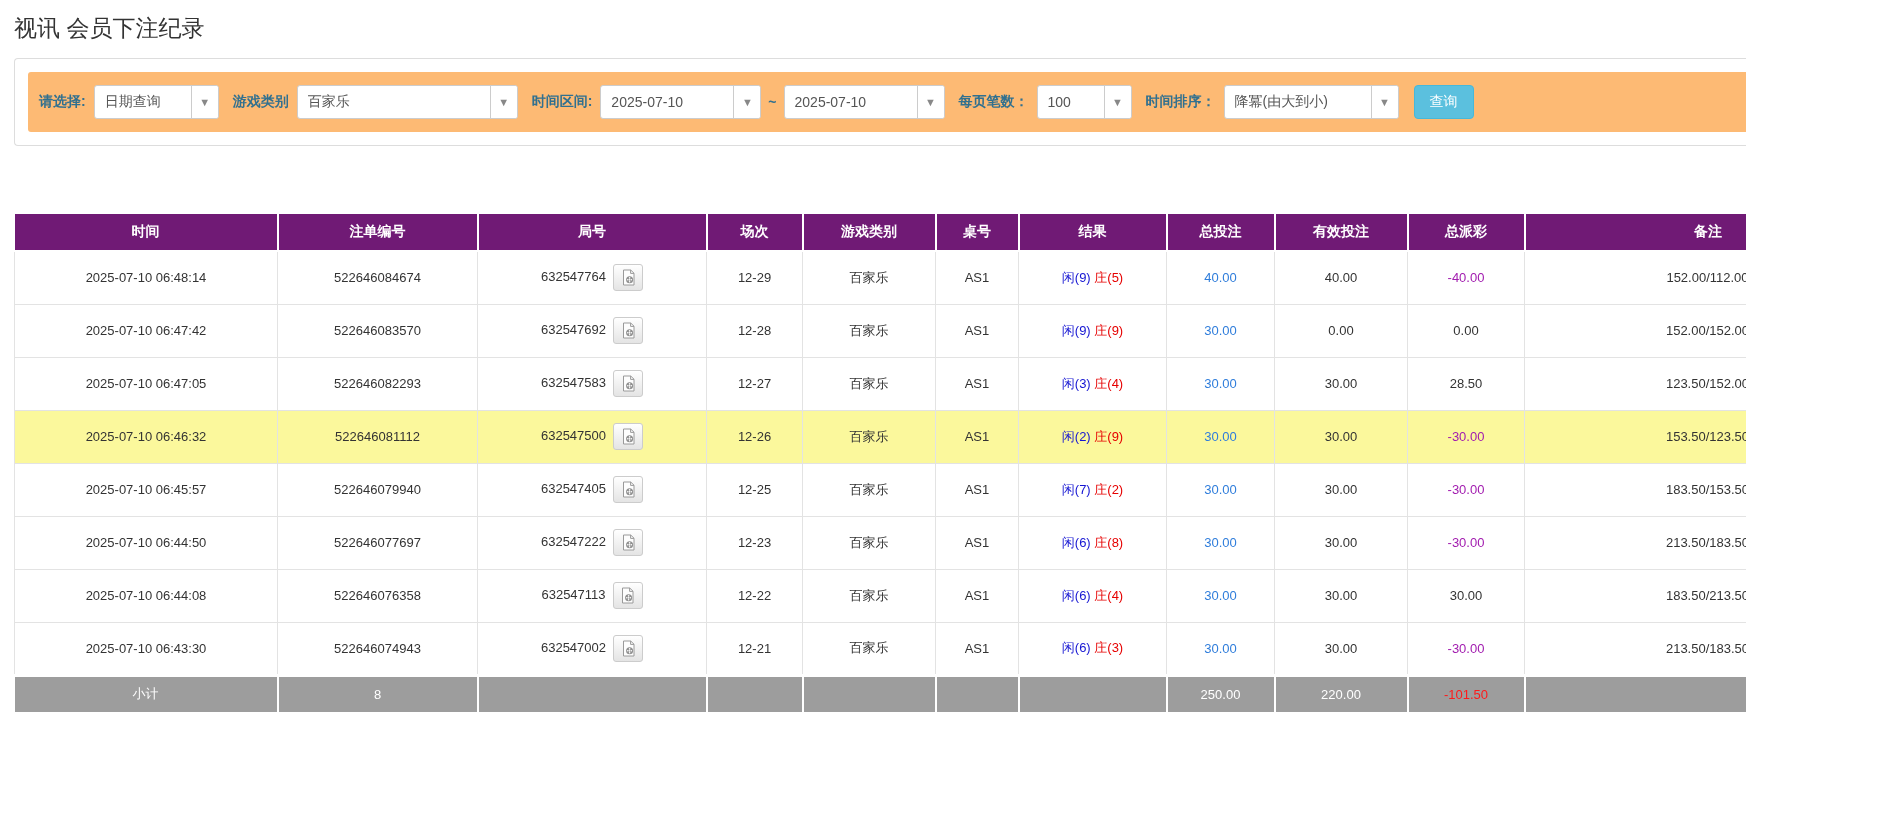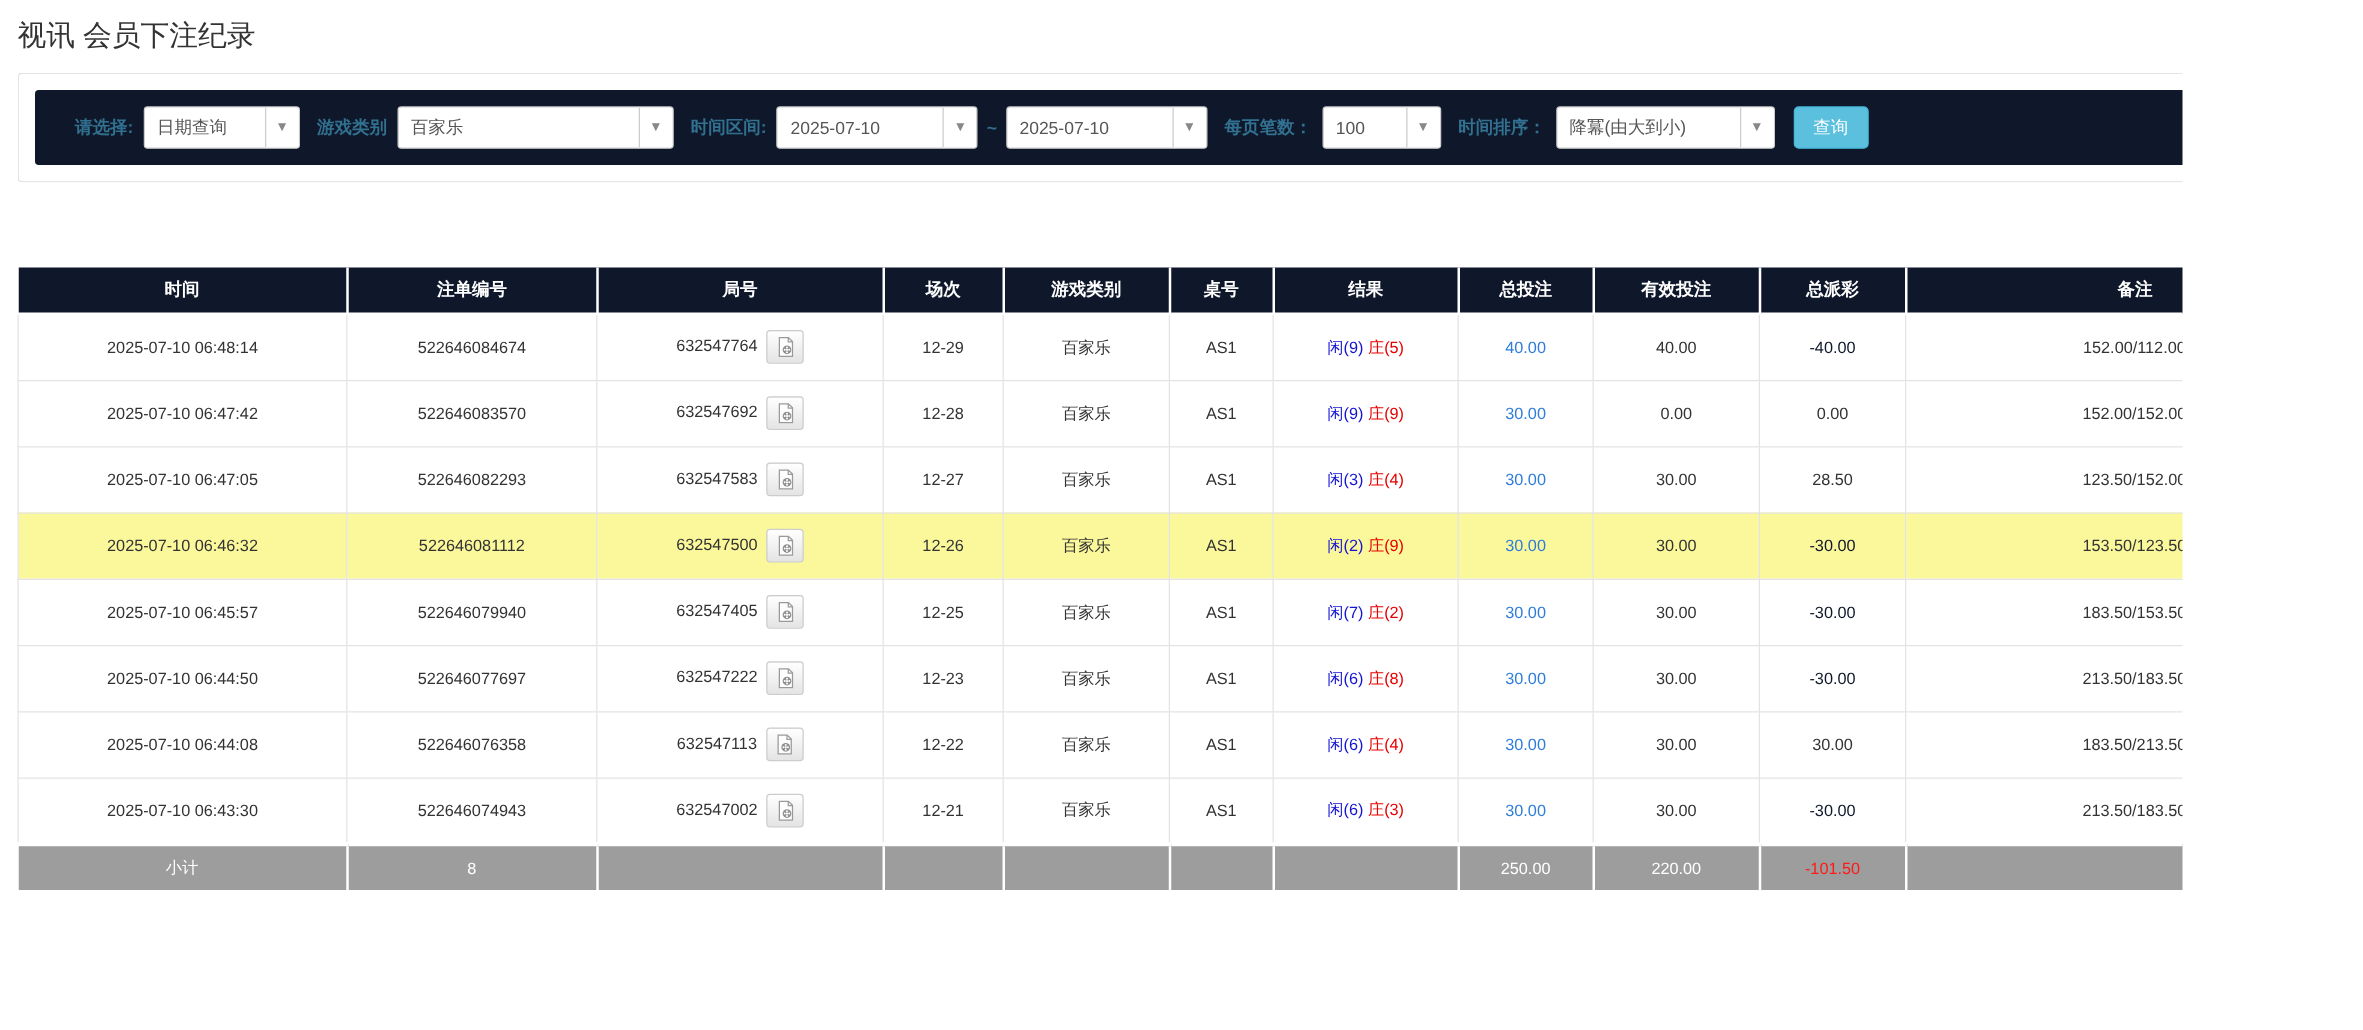--- a/index.html
+++ b/index.html
@@ -4,21 +4,21 @@
 <style>
   * { box-sizing: border-box; margin: 0; padding: 0; }
   html,body { background:#fff; }
   body { font-family:"Liberation Sans","DejaVu Sans",sans-serif; }
   .page { position:relative; width:1746px; height:824px; overflow:hidden; background:#fff; }
   .content { margin-left:14px; width:1876px; }
 
   h1.title { font-size:23px; font-weight:500; color:#333; padding-top:13px; margin-bottom:14px; }
 
   .filter-panel { border:1px solid #ddd; border-radius:4px 0 0 4px; border-right:none; padding:13px; background:#fff; }
-  .filter-bar { background:#0f172a; border-radius:3px; padding:13px 28px; display:flex; align-items:center; }
+  .filter-bar { background:#fdba74; border-radius:3px; padding:13px 7px; display:flex; align-items:center; }
   .f-label { font-size:14px; font-weight:700; color:#31708f; margin:0 8px 0 14px; white-space:nowrap; }
   .f-label:first-child { margin-left:4px; }
   .combo { display:inline-flex; align-items:stretch; background:#fff; border:1px solid #ccc; border-radius:3px; height:34px; overflow:hidden; }
   .combo input { border:none; outline:none; padding:0 10px; font-size:14px; color:#555; background:transparent; font-family:inherit; }
   .combo .arrow { width:27px; border-left:1px solid #ccc; display:flex; align-items:center; justify-content:center; color:#888; font-size:11px; background:#fff; cursor:pointer; }
   .w-select input { width:96px; }
   .w-game input { width:192px; }
   .w-date input { width:132px; }
   .w-size input { width:66px;border-radius:15px; }
   .w-sort input { width:146px; }
@@ -27,28 +27,28 @@
 
   .notice-bar { margin-top:4px; background:#dff0d8; border:1px solid #d6e9c6; border-right:none; border-radius:4px 0 0 4px; height:34px; display:flex; align-items:center; justify-content:space-between; padding:0 12px 0 22px; }
   .notice-left { font-size:13px; color:#3c763d; }
   .notice-right { font-size:13px; color:#ff0000; }
 
   .pager { position:absolute; left:1874px; width:30px; height:27px; background:#337ab7; border:1px solid #2e6da4; border-radius:3px; color:#fff; font-size:13px; display:flex; align-items:center; justify-content:center; cursor:pointer; }
   .pager-top { top:217px; }
   .pager-bottom { top:818px; }
 
   table.records { border-collapse:collapse; table-layout:fixed; width:1876px; margin-top:68px; font-size:13px; color:#333; }
-  table.records th { background:#0f172a; color:#fff; font-size:14px; font-weight:700; height:37px; text-align:center; border-right:2px solid #fff; border-bottom:2px solid #fff; }
+  table.records th { background:#701a75; color:#fff; font-size:14px; font-weight:700; height:37px; text-align:center; border-right:2px solid #fff; border-bottom:2px solid #fff; }
   table.records th:last-child { border-right:none; }
   table.records tbody td { height:53px; text-align:center; border:1px solid #e3e3e3; background:#fff; vertical-align:middle; }
   table.records tr.highlight td { background:#fbf89c; }
   .player { color:#1414d2; }
   .banker { color:#e60000; }
   a.amount-link { color:#2f7ddb; text-decoration:none; cursor:pointer; }
-  .neg { color:#0f172a; }
+  .neg { color:#a21caf; }
   .video-btn { display:inline-flex; align-items:center; justify-content:center; width:30px; height:27px; margin-left:7px; vertical-align:middle; border:1px solid #ccc; border-radius:3px; background:linear-gradient(#ffffff,#e4e4e4); cursor:pointer; }
   table.records tr.summary td { background:#9d9d9d; color:#fff; height:37px; text-align:center; border-right:2px solid #fff; border-top:3px solid #fff; border-bottom:none; border-left:none; font-size:13px; }
   table.records tr.summary td:last-child { border-right:none; }
   table.records tr.summary td.neg-cell { color:#ff1a1a; }
 </style>
 </head>
 <body>
 
 <div class="page">
   <div class="content">

